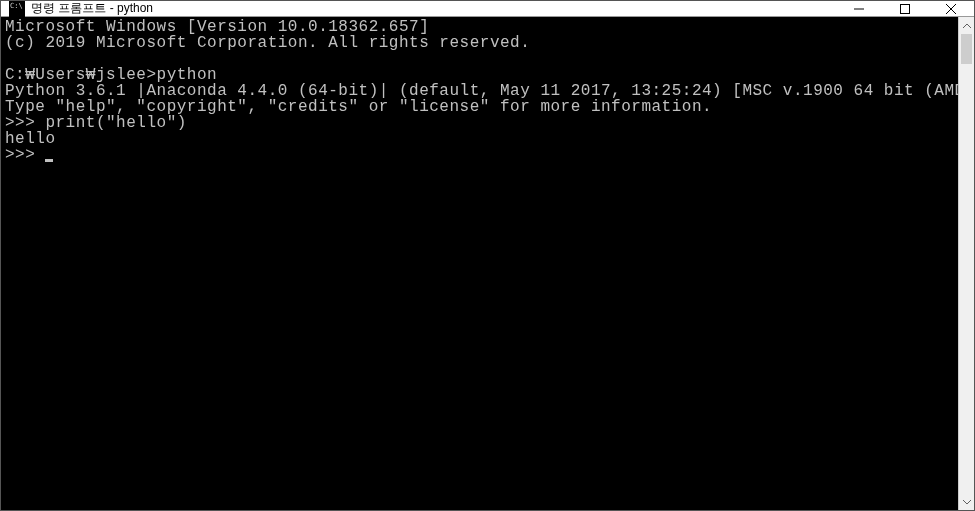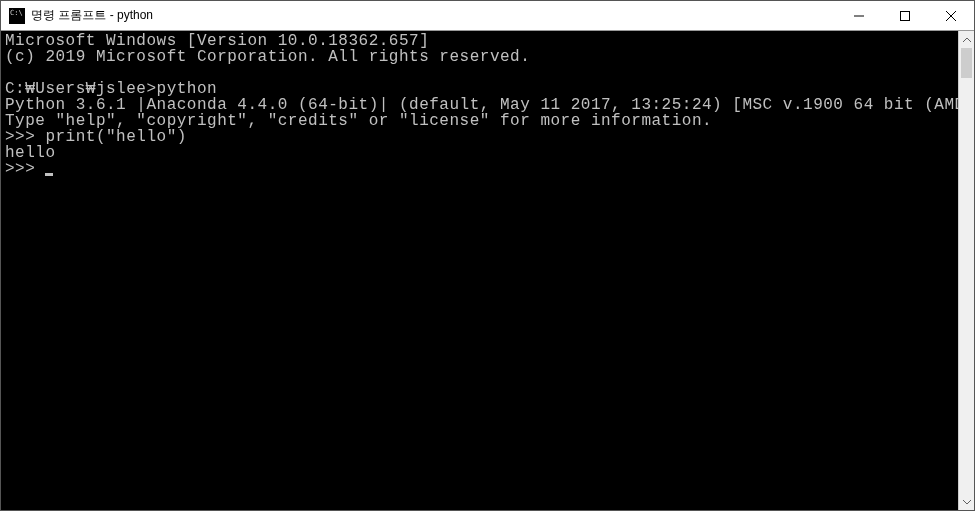--- a/index.html
+++ b/index.html
@@ -17,21 +17,21 @@
     }
     .window {
       width: 100%;
       height: 100%;
       border: 1px solid #555;
       display: flex;
       flex-direction: column;
       background: #ffffff;
     }
     .titlebar {
-      height: 30px;
+      height: 16px;
       background: #ffffff;
       display: flex;
       align-items: center;
       border-bottom: 1px solid #999;
       flex-shrink: 0;
     }
     .titlebar-icon {
       width: 16px;
       height: 16px;
       margin-left: 8px;

